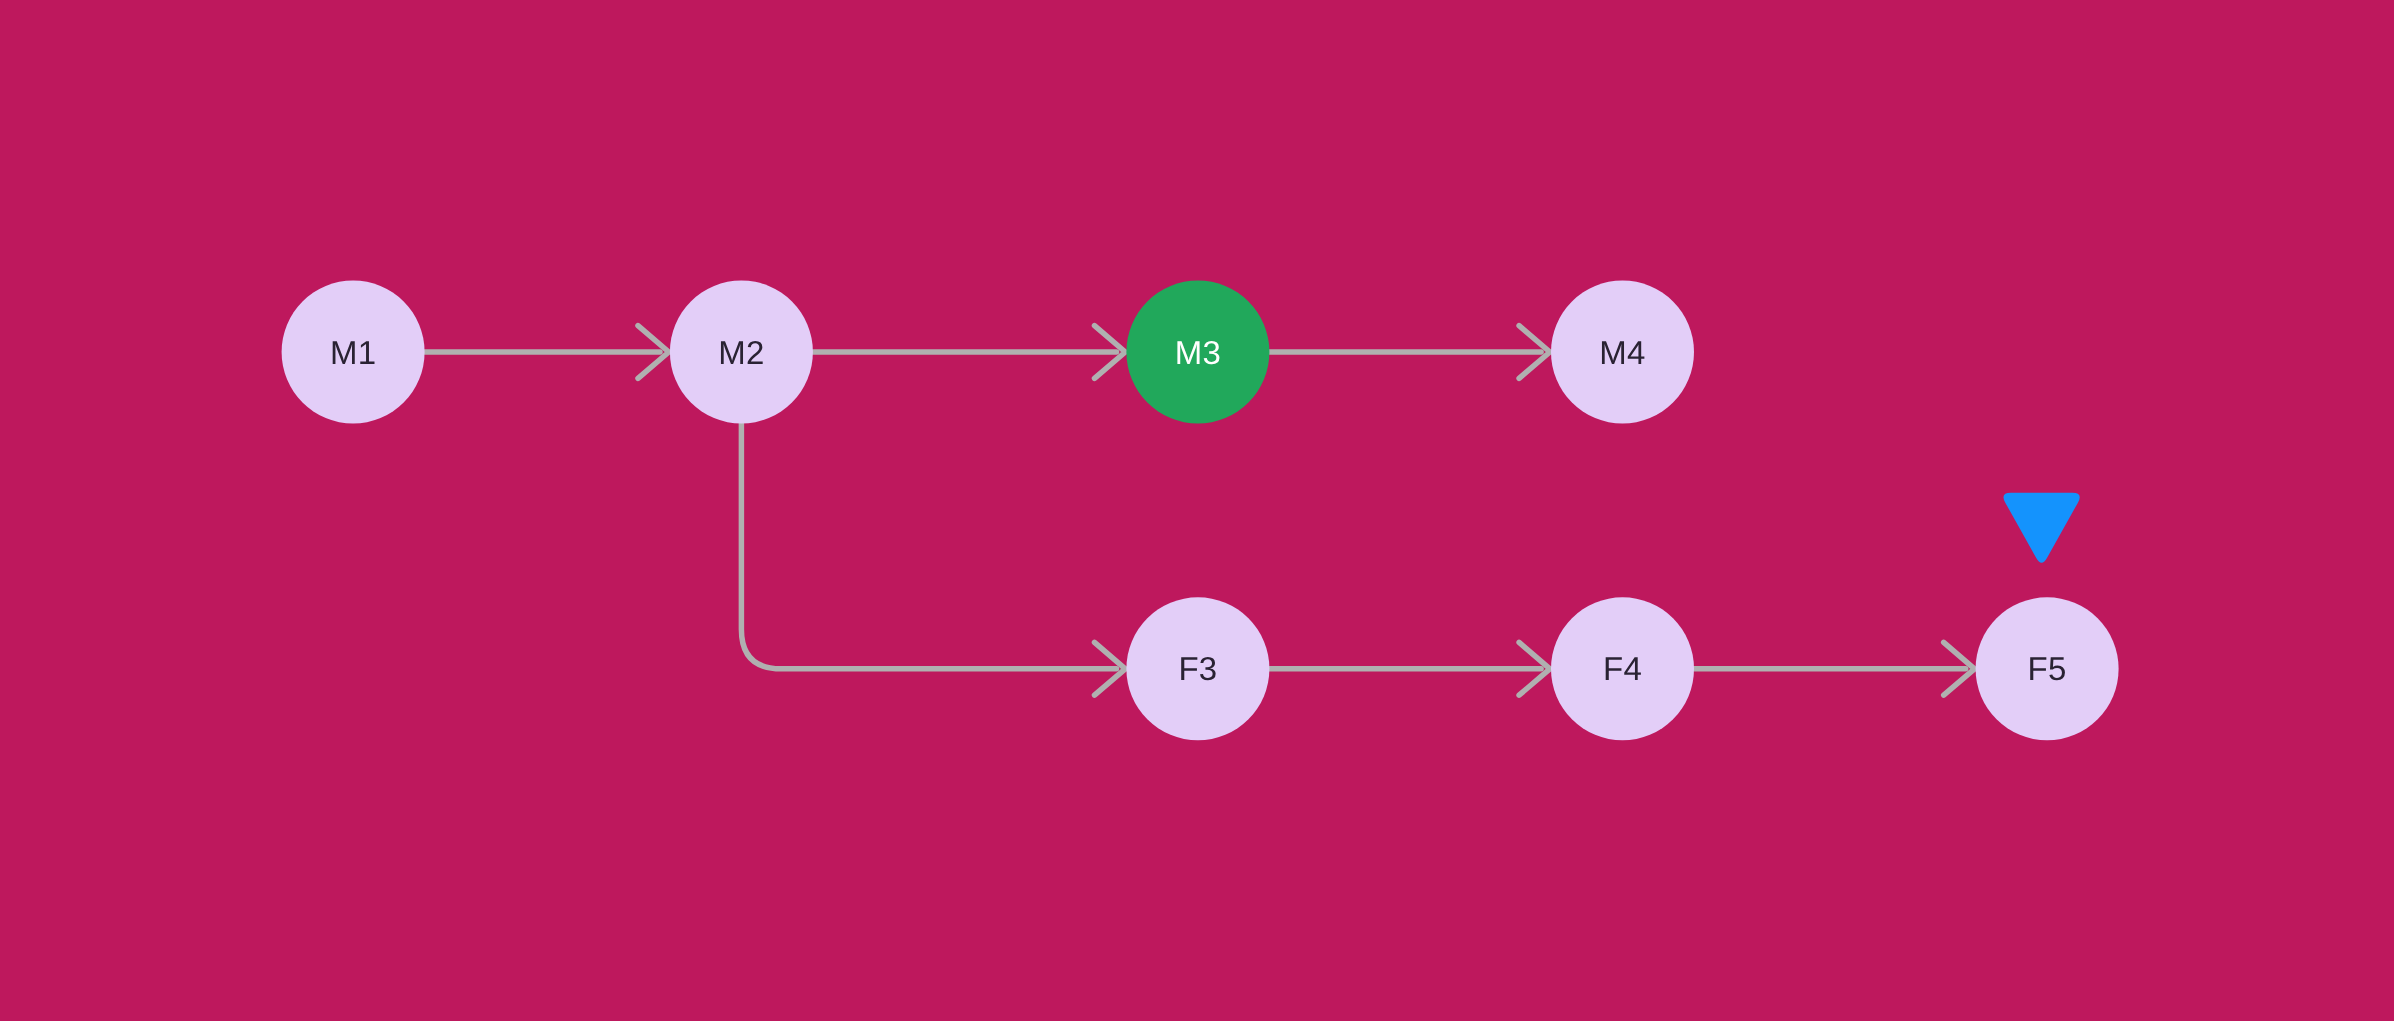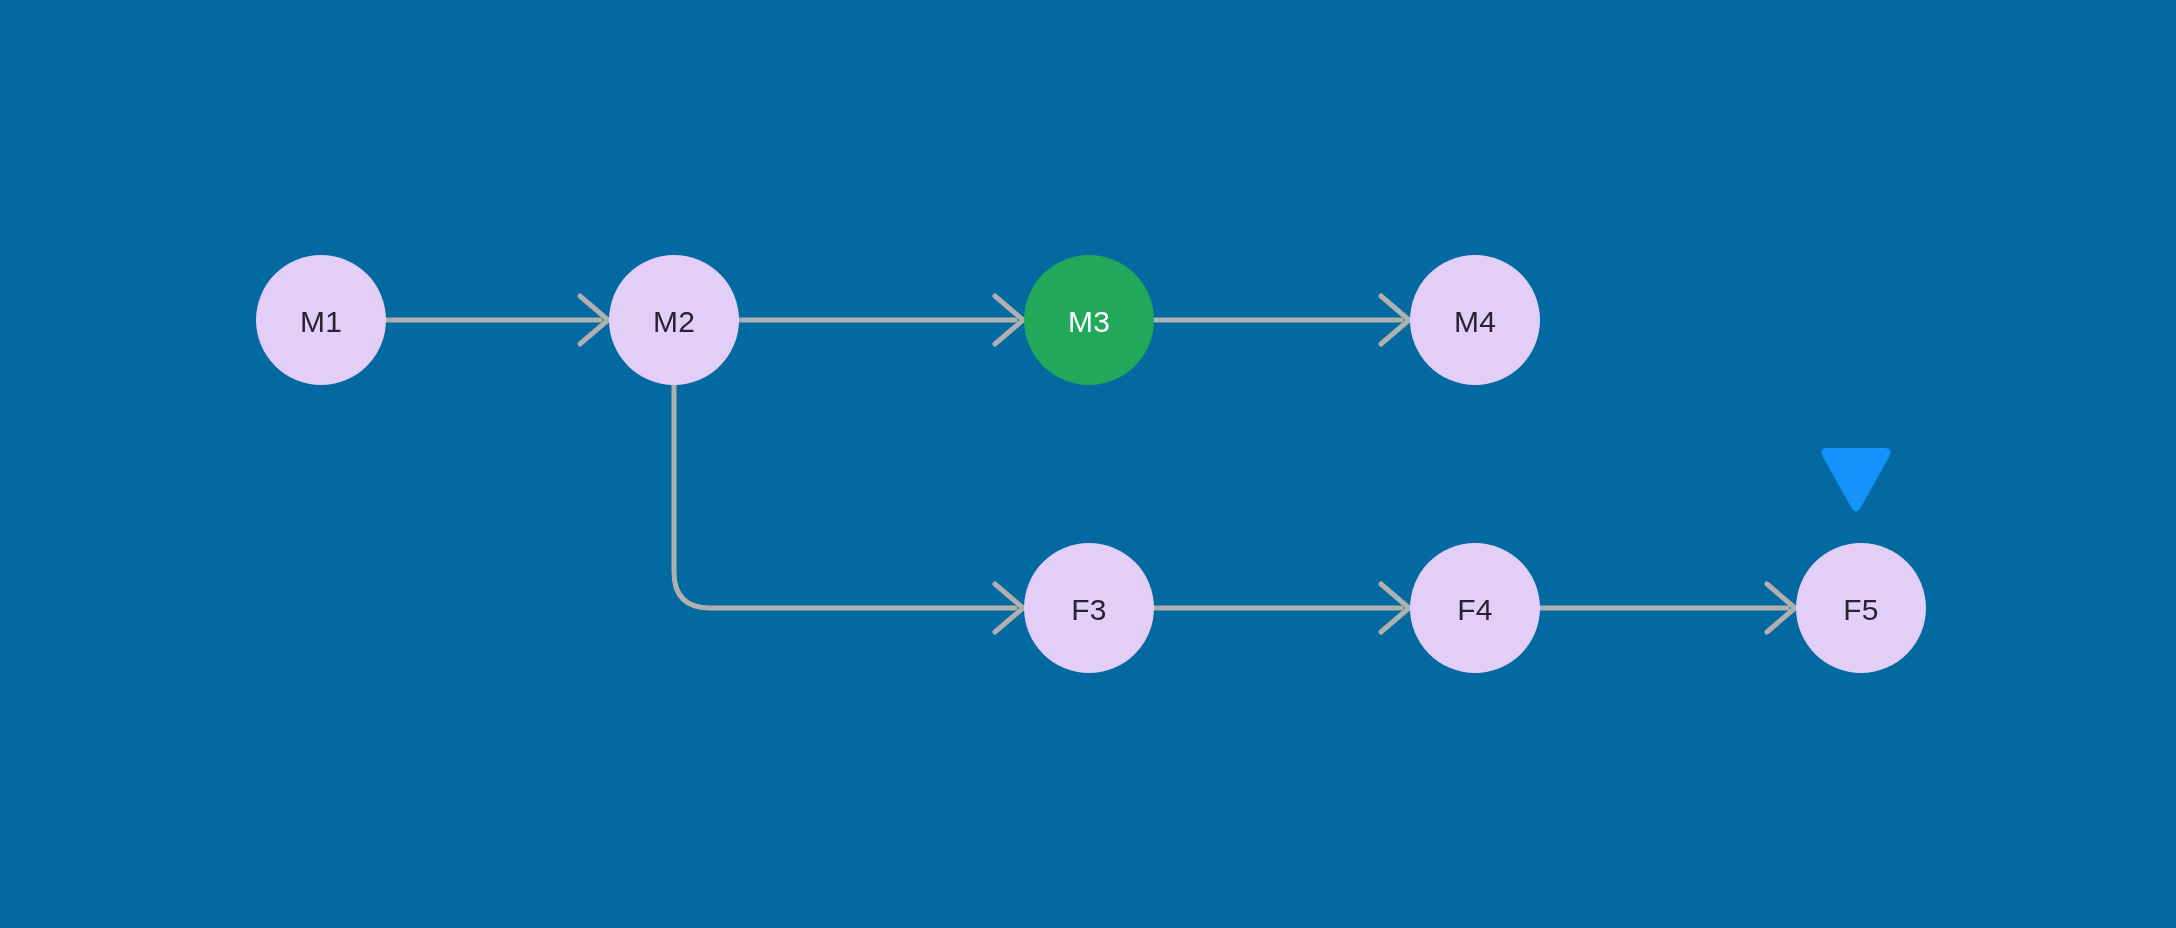--- a/index.html
+++ b/index.html
@@ -8,21 +8,21 @@
     padding: 0;
     background: #ffffff;
   }
   body {
     font-family: "Liberation Sans", sans-serif;
   }
   #canvas {
     position: relative;
     width: 2176px;
     height: 928px;
-    background: #0369a1;
+    background: #be185d;
     overflow: hidden;
   }
   #graph-svg {
     position: absolute;
     left: 0;
     top: 0;
     width: 2176px;
     height: 928px;
   }
   .node-label {

